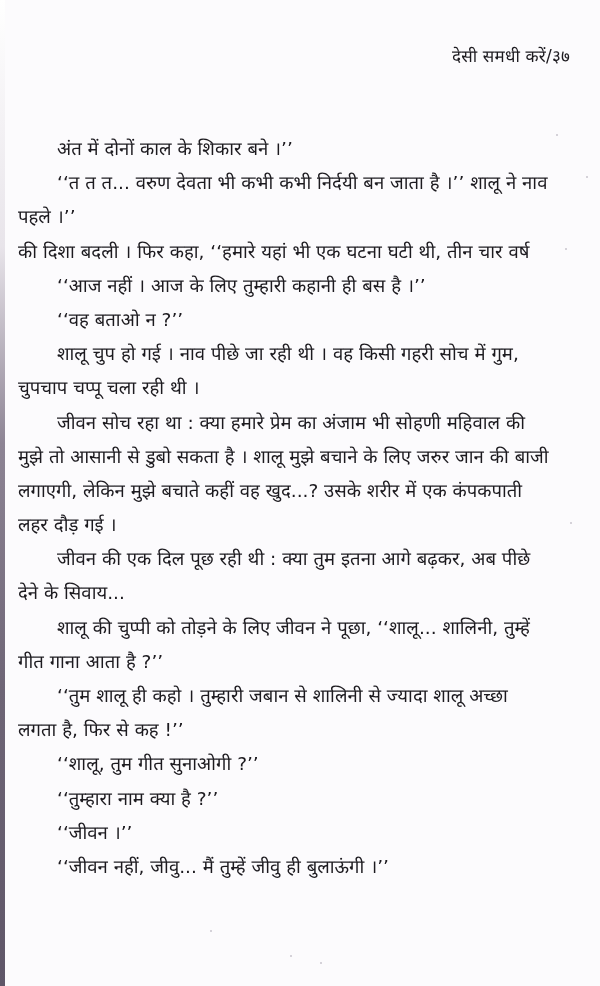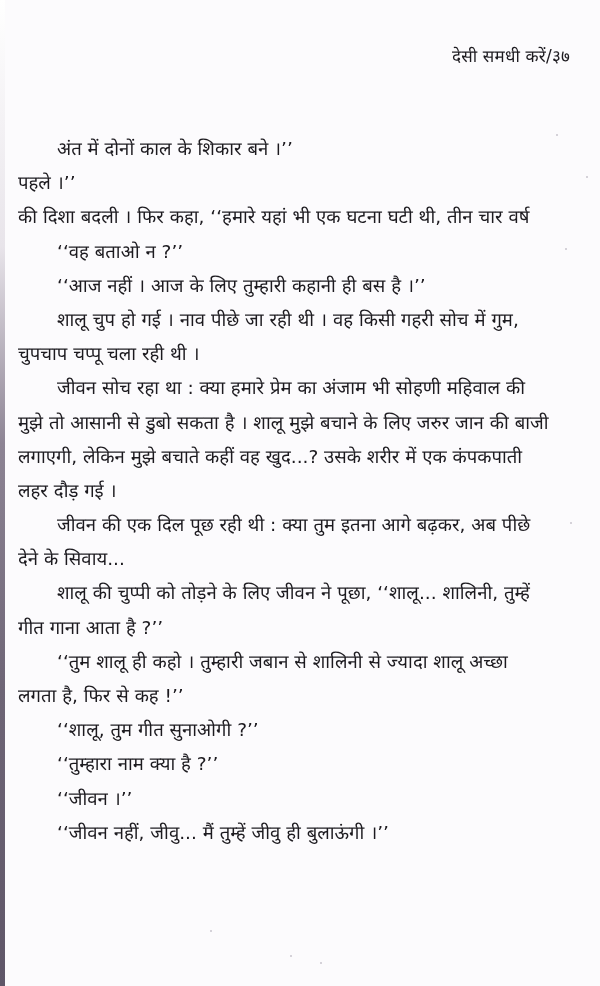--- a/index.html
+++ b/index.html
@@ -66,24 +66,25 @@
 <div class="speckle" style="left:565px;top:248px;"></div>
 <div class="speckle" style="left:570px;top:522px;"></div>
 <div class="speckle" style="left:210px;top:930px;"></div>
 <div class="speckle" style="left:290px;top:955px;"></div>
 <div class="speckle" style="left:320px;top:962px;"></div>
 
 <div class="running-head">देसी समधी करें/३७</div>
 
 <div class="page-body">
   <div class="line indent">अंत में दोनों काल के शिकार बने ।’’</div>
+  <div class="line indent">‘‘त त त... वरुण देवता भी कभी कभी निर्दयी बन जाता है ।’’ शालू ने नाव</div>
   <div class="line">पहले ।’’</div>
   <div class="line">की दिशा बदली । फिर कहा, ‘‘हमारे यहां भी एक घटना घटी थी, तीन चार वर्ष</div>
+  <div class="line indent">‘‘आज नहीं । आज के लिए तुम्हारी कहानी ही बस है ।’’</div>
   <div class="line indent">‘‘वह बताओ न ?’’</div>
-  <div class="line indent">‘‘आज नहीं । आज के लिए तुम्हारी कहानी ही बस है ।’’</div>
   <div class="line indent">शालू चुप हो गई । नाव पीछे जा रही थी । वह किसी गहरी सोच में गुम,</div>
   <div class="line">चुपचाप चप्पू चला रही थी ।</div>
   <div class="line indent">जीवन सोच रहा था : क्या हमारे प्रेम का अंजाम भी सोहणी महिवाल की</div>
   <div class="line">मुझे तो आसानी से डुबो सकता है । शालू मुझे बचाने के लिए जरुर जान की बाजी</div>
   <div class="line">लगाएगी, लेकिन मुझे बचाते कहीं वह खुद...? उसके शरीर में एक कंपकपाती</div>
   <div class="line">लहर दौड़ गई ।</div>
   <div class="line indent">जीवन की एक दिल पूछ रही थी : क्या तुम इतना आगे बढ़कर, अब पीछे</div>
   <div class="line">देने के सिवाय...</div>
   <div class="line indent">शालू की चुप्पी को तोड़ने के लिए जीवन ने पूछा, ‘‘शालू... शालिनी, तुम्हें</div>
   <div class="line">गीत गाना आता है ?’’</div>

